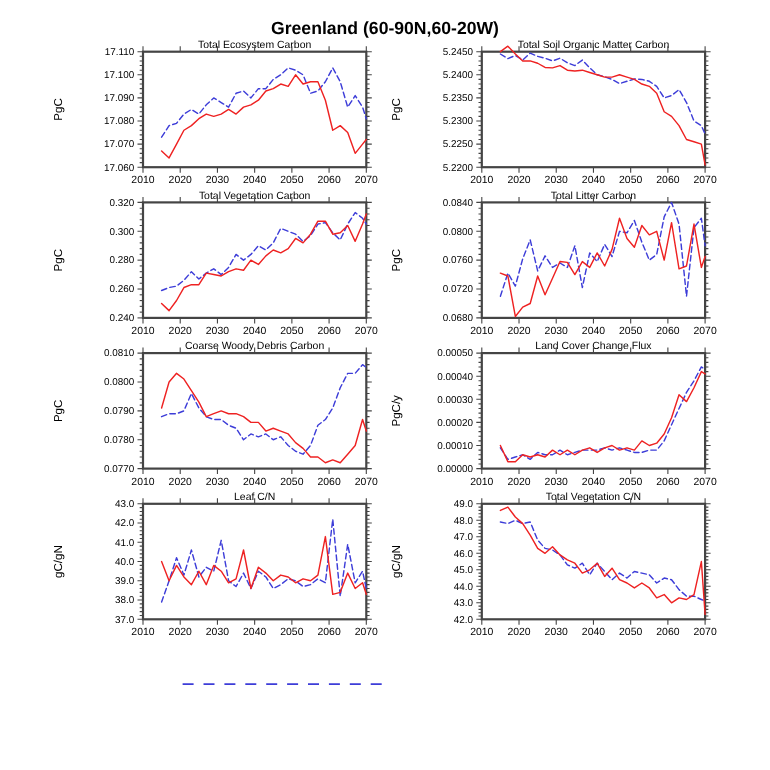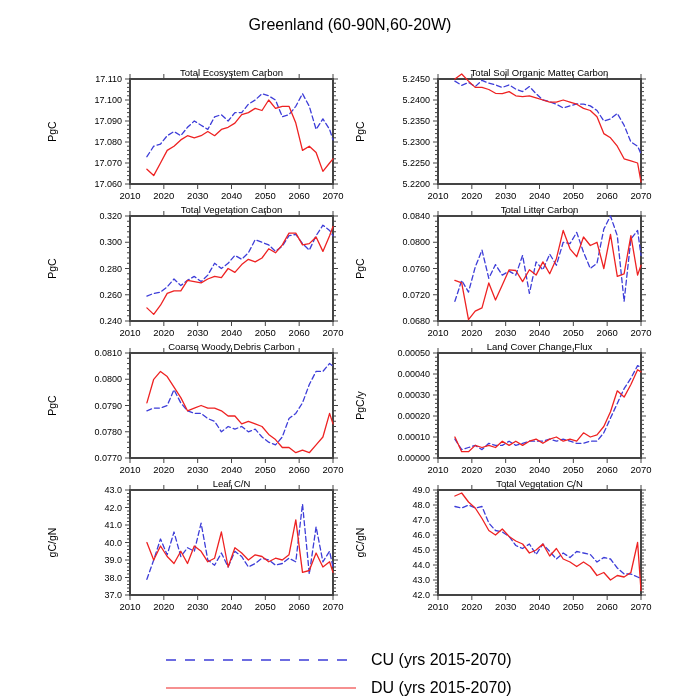--- a/index.html
+++ b/index.html
@@ -1,22 +1,22 @@
 <!DOCTYPE html>
 <html><head>
 <meta charset="utf-8">
 <style>
   html,body{margin:0;padding:0;}
   body{
     width:700px;height:700px;background:#ffffff;overflow:hidden;
     font-family:"Liberation Sans", sans-serif;color:#000;
   }
   .page-title{
-    text-align:center;font-size:16px;font-weight:400;margin:16px;
-    padding-top:0;height:35px;box-sizing:border-box;letter-spacing:0;
+    text-align:center;font-size:16px;font-weight:700;margin:0;
+    padding-top:18px;height:35px;box-sizing:border-box;letter-spacing:0;
   }
   .grid{
     width:616px;margin-left:40px;
     display:grid;grid-template-columns:308px 308px;grid-template-rows:repeat(4,137px);
   }
   .panel{width:308px;height:137px;text-decoration:underline;}
   .panel svg{display:block;}
   .legend{
     margin-top:36px;display:flex;flex-direction:column;align-items:center;gap:10px;
   }
@@ -734,21 +734,14 @@
         <polyline points="106.9,18.0 113.7,15.0 120.5,24.0 127.2,30.0 134.0,40.5 140.8,52.5 147.5,57.0 154.3,51.0 161.1,58.5 167.8,63.0 174.6,66.0 181.4,75.0 188.1,72.0 194.9,66.0 201.7,78.0 208.4,70.5 215.2,81.0 222.0,84.0 228.7,88.5 235.5,84.0 242.3,88.5 249.0,97.5 255.8,94.5 262.5,102.0 269.3,97.5 276.1,99.0 282.9,94.5 289.6,64.5 293.0,112.5" fill="none" stroke="#ee2222" stroke-width="1.3" stroke-linejoin="round" stroke-linecap="round"></polyline>
       </svg>
     </div>
 </div>
 
 <div class="legend">
   <div class="legend-row">
     <svg width="192" height="6">
       <line x1="1" y1="3" x2="191" y2="3" stroke-width="1.6" stroke-dasharray="10,9" stroke="#3d3dd8"></line>
     </svg>
-    <span class="legend-label">CU (yrs 2015-2070)</span>
-  </div>
-  <div class="legend-row">
-    <svg width="192" height="6">
-      <line x1="1" y1="3" x2="191" y2="3" stroke-width="1.2" stroke="#ee2222"></line>
-    </svg>
-    <span class="legend-label">DU (yrs 2015-2070)</span>
   </div>
 </div>
 
 </body></html>

